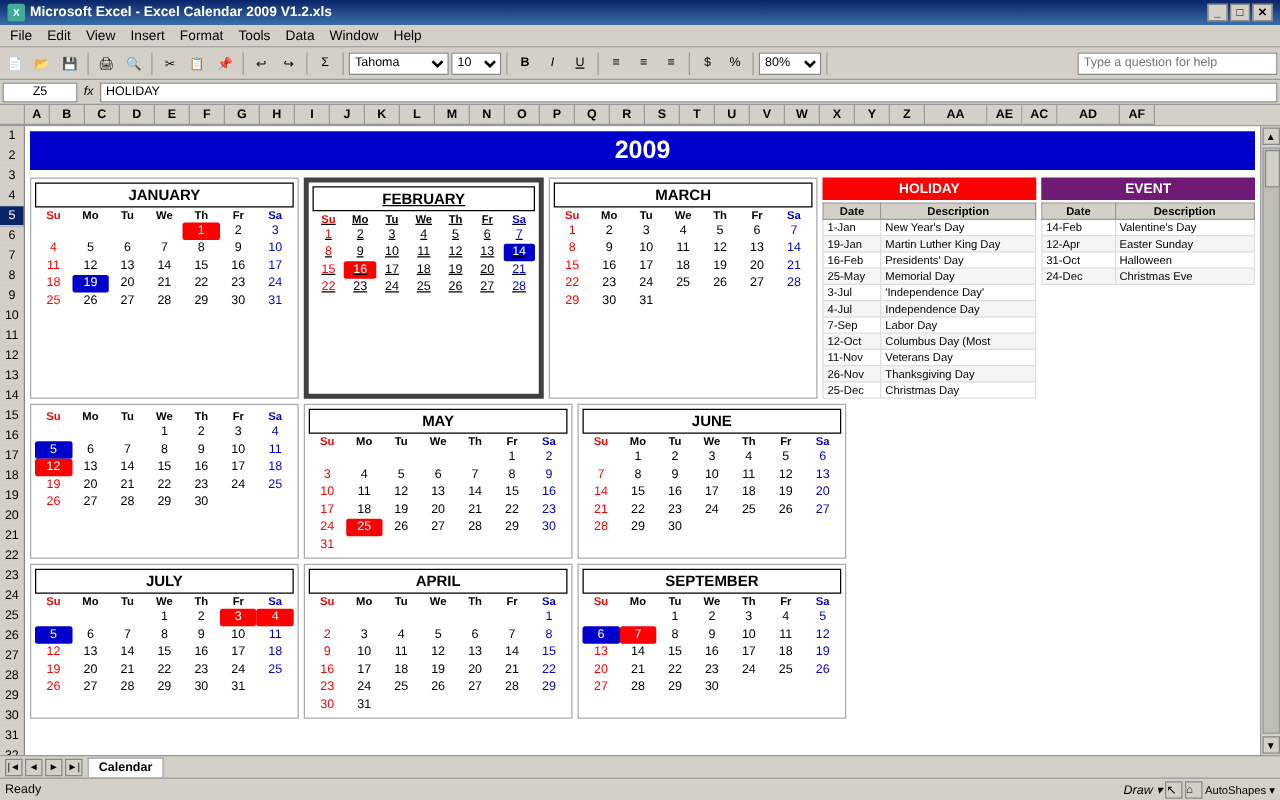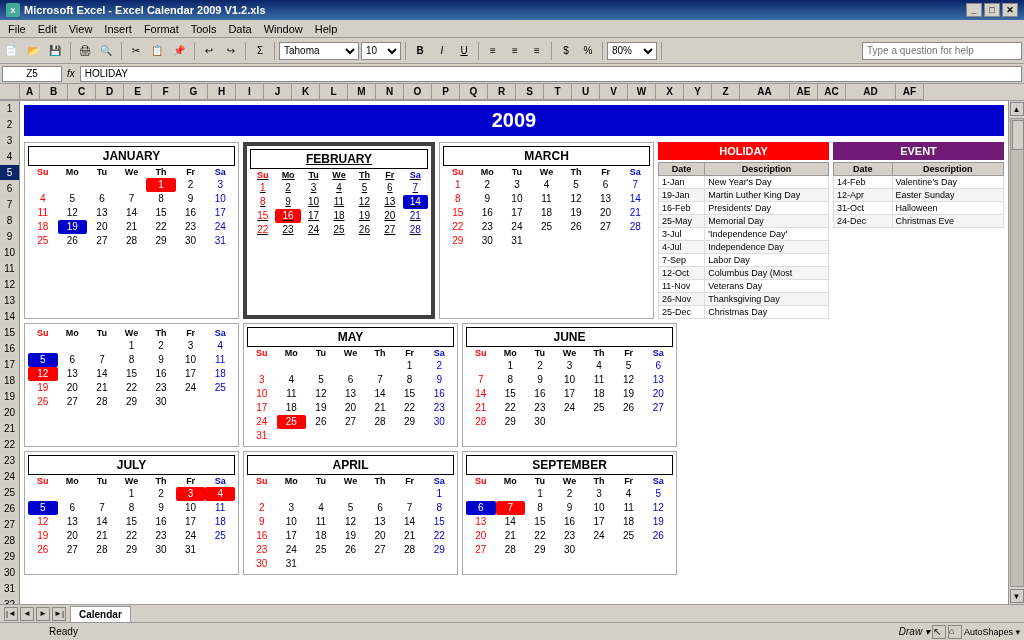--- a/index.html
+++ b/index.html
@@ -64,21 +64,21 @@
 
     .panel-table { width: 100%; border-collapse: collapse; font-size: 9px; }
     .panel-table th { background: #d4d0c8; border: 1px solid #999; padding: 1px 3px; font-weight: bold; }
     .panel-table td { border: 1px solid #ddd; padding: 1px 3px; }
     .panel-table tr:nth-child(even) td { background: #f5f5f5; }
     .sheet-tab { background: white; border: 1px solid #999; border-bottom: none; padding: 1px 8px; font-size: 10px; cursor: pointer; margin-right: 18px; height: 16px; display: flex; align-items: center; }
     .sheet-tab.active { background: white; font-weight: bold; }
 
     
     .status-bar { background: #d4d0c8; border-top: 1px solid #999; height: 18px; display: flex; align-items: center; padding: 0 4px; font-size: 10px; gap: 8px; }
-    .status-ready { flex: 1; margin-left: 45px; }
+    .status-ready { flex: 1; }
 
     
     .vscroll { width: 16px; background: #d4d0c8; border-left: 1px solid #999; display: flex; flex-direction: column; align-items: center; padding: 1px; }
     .scroll-btn { width: 14px; height: 14px; background: #d4d0c8; border: 1px solid #888; display: flex; align-items: center; justify-content: center; font-size: 8px; cursor: pointer; }
     .scroll-track { flex: 1; width: 14px; background: #c0bdb5; margin: 2px 0; border: 1px solid #999; }
     .scroll-thumb { width: 12px; height: 30px; background: #d4d0c8; border: 1px solid #888; margin: 1px; }
   </style>
 </head>
 <body>
 

